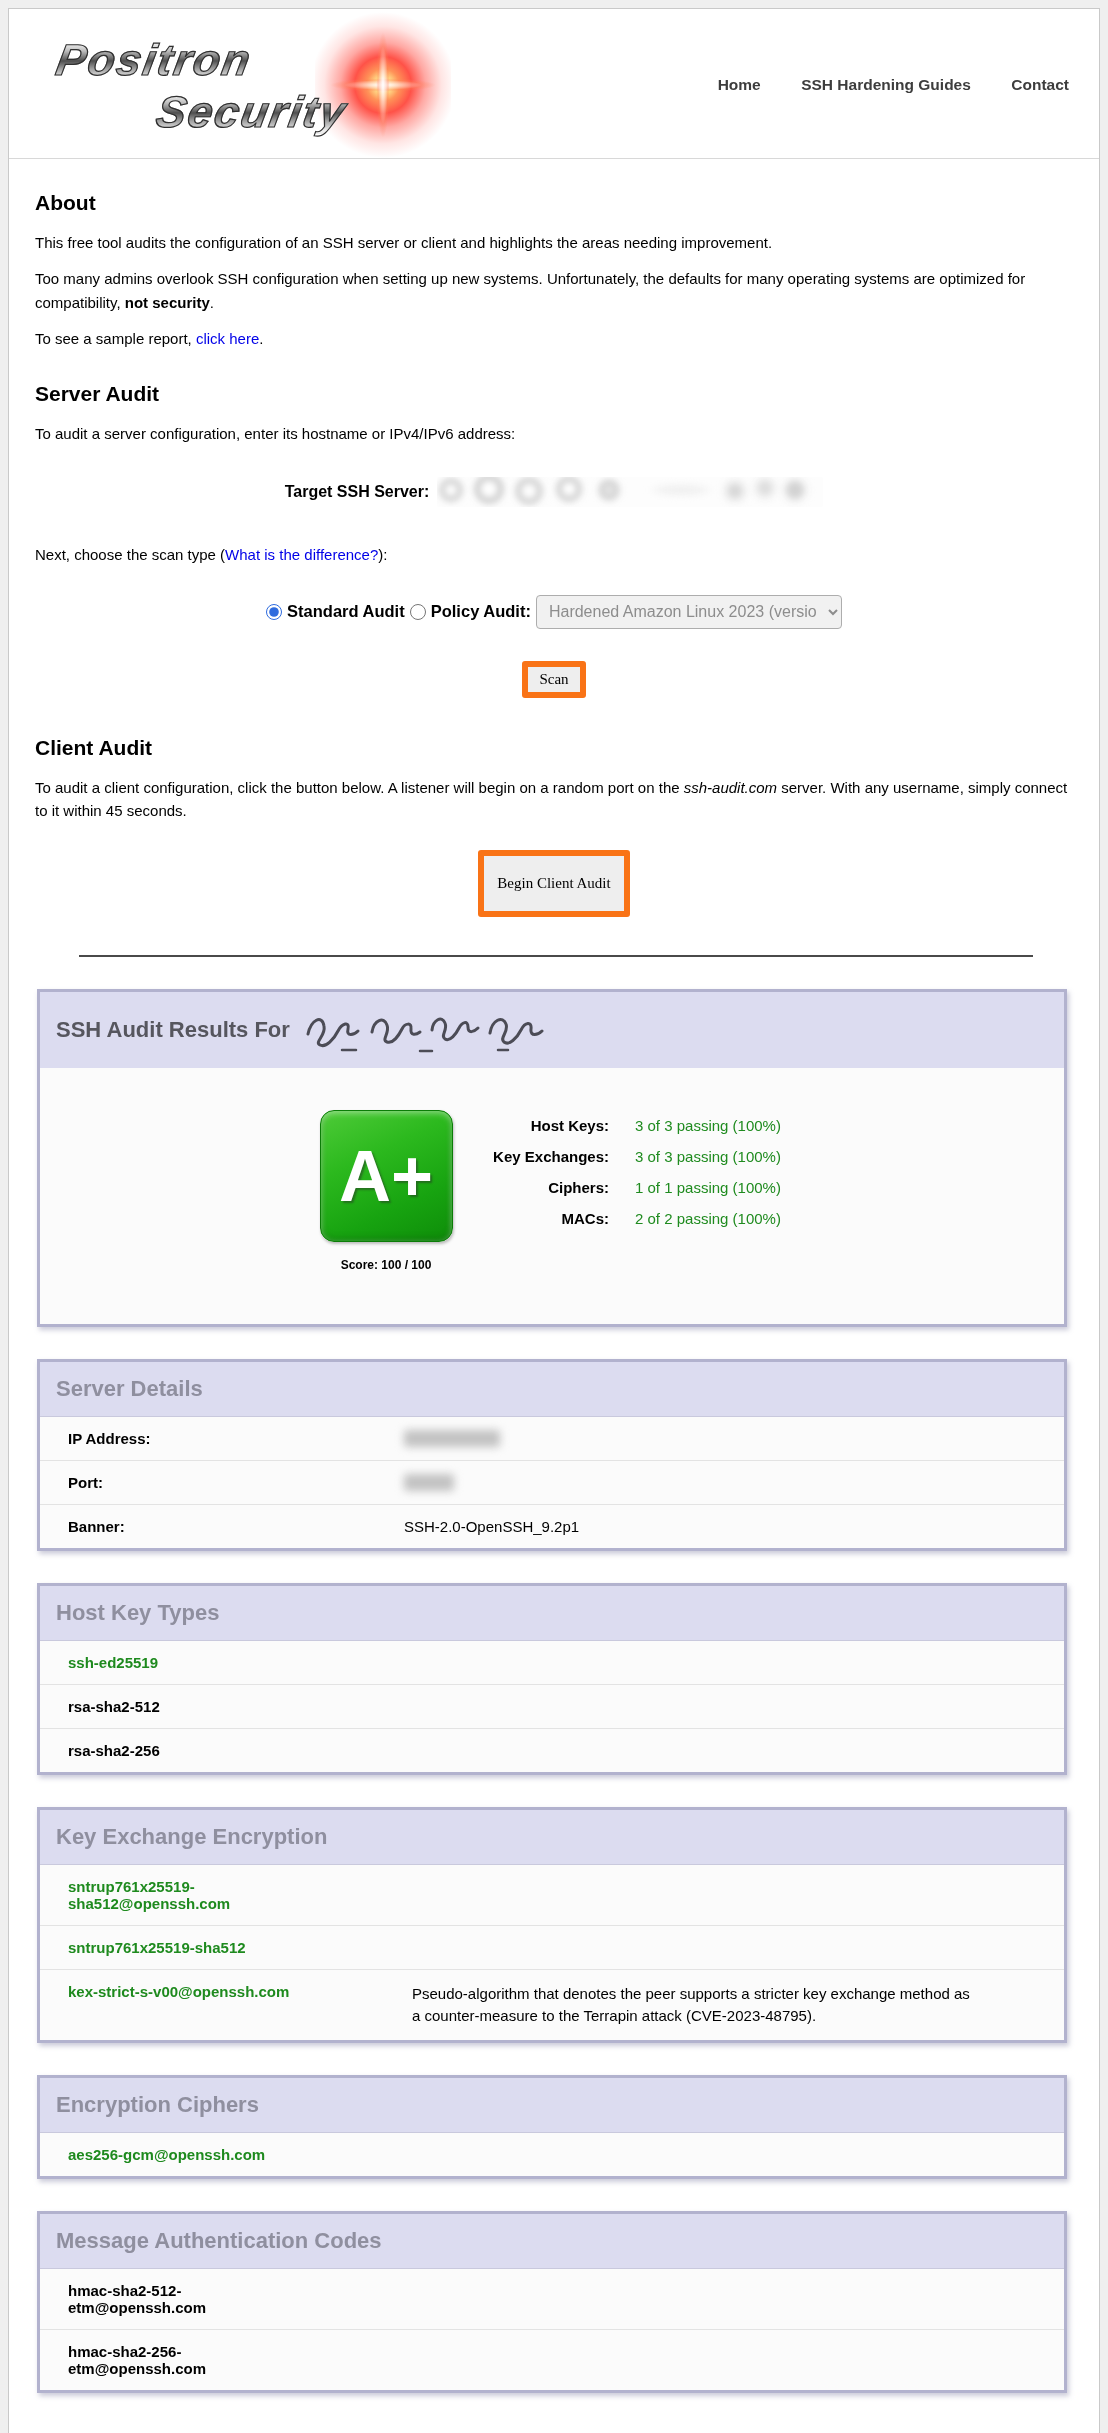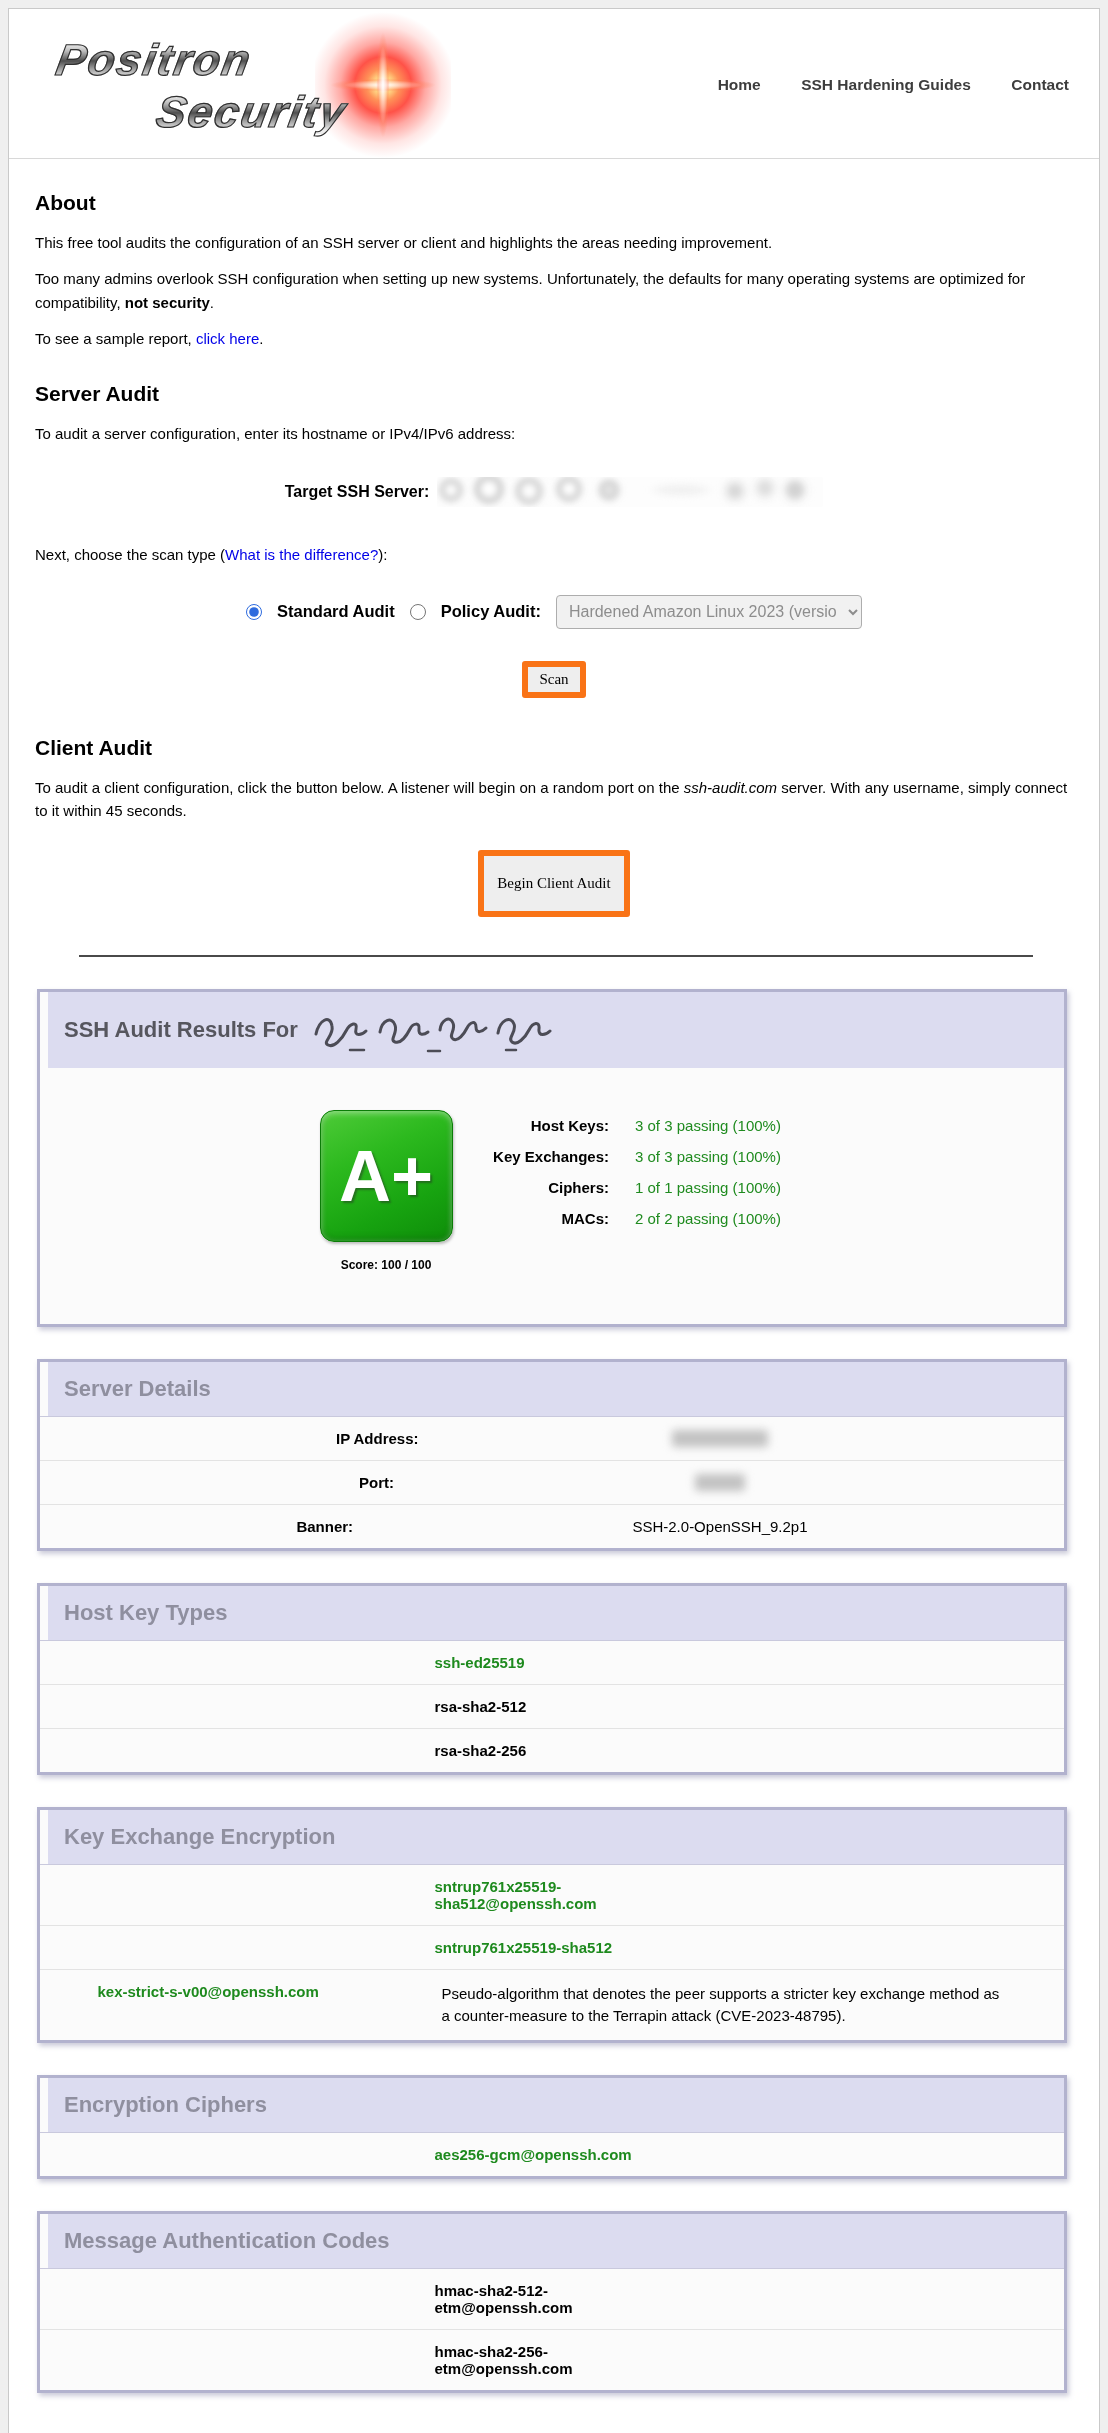--- a/index.html
+++ b/index.html
@@ -81,21 +81,21 @@
       radial-gradient(circle at 96px 18px, #ffffff 5px, #c9c9c9 11px, #ffffff 16px, rgba(255,255,255,0) 20px),
       radial-gradient(circle at 136px 16px, #ffffff 5px, #c6c6c6 10px, #ffffff 15px, rgba(255,255,255,0) 19px),
       radial-gradient(circle at 176px 17px, #e6e6e6 3px, #cdcdcd 8px, #ffffff 13px, rgba(255,255,255,0) 17px),
       radial-gradient(ellipse 45px 9px at 248px 17px, #f0f0f0 40%, rgba(255,255,255,0) 75%),
       radial-gradient(circle at 302px 18px, #d6d6d6 4px, #eeeeee 9px, rgba(255,255,255,0) 14px),
       radial-gradient(circle at 332px 15px, #dedede 5px, #f5f5f5 10px, rgba(255,255,255,0) 15px),
       radial-gradient(circle at 362px 17px, #d2d2d2 6px, #f8f8f8 12px, rgba(255,255,255,0) 17px);
   }
 
   
-  .scan-row { display:flex; justify-content:center; align-items:center; gap:15px; margin:28px 0; font-size:16.5px; font-weight:bold; }
+  .scan-row { display:flex; justify-content:center; align-items:center; gap:5px; margin:28px 0; font-size:16.5px; font-weight:bold; }
   .scan-row input[type=radio] { width:16px; height:16px; accent-color:#2e6bde; margin:0; cursor:pointer; }
   .policy-select {
     width:306px; height:34px; font-size:16px; color:#8d8d8d;
     background:#f1f1f1; border:1px solid #adadad; border-radius:4px;
     padding:0 8px; font-family:"Liberation Sans", sans-serif;
   }
   .btn {
     display:block; margin:0 auto;
     background:#eeeeee; border:6px solid #f97316; border-radius:3px;
     font-size:15px; padding:4px 11px; font-family:Liberation Serif, serif;
@@ -115,24 +115,23 @@
   }
   .panel-header {
     background:#dcdcf0;
     color:#8f8f9f;
     font-size:22px;
     font-weight:bold;
     padding:14px 16px;
     display:flex;
     align-items:center;
     gap:12px;
-    margin-left:8px;
   }
   .panel-header.dark { color:#56565e; }
-  .rows .row { border-top:1px solid #e3e3e3; padding:13px 12px; font-size:15px; display:flex; background:#fbfbfb;justify-content:center; }
+  .rows .row { border-top:1px solid #e3e3e3; padding:13px 28px; font-size:15px; display:flex; background:#fbfbfb; }
   .rows .row:first-child { border-top:1px solid #c9c9dd; }
   .detail-label { font-weight:bold; width:336px; flex-shrink:0; }
   .detail-value { font-weight:normal; }
   .algo-name { font-weight:bold; width:235px; flex-shrink:0; }
   .good { color:#1e8a1e; }
   .algo-note { margin-left:109px; max-width:565px; line-height:1.45; font-weight:normal; }
 
   
   .results-body { display:flex; align-items:flex-start; padding:42px 0 52px; background:#fbfbfb; }
   .grade-col { margin-left:256px; width:180px; text-align:center; }

